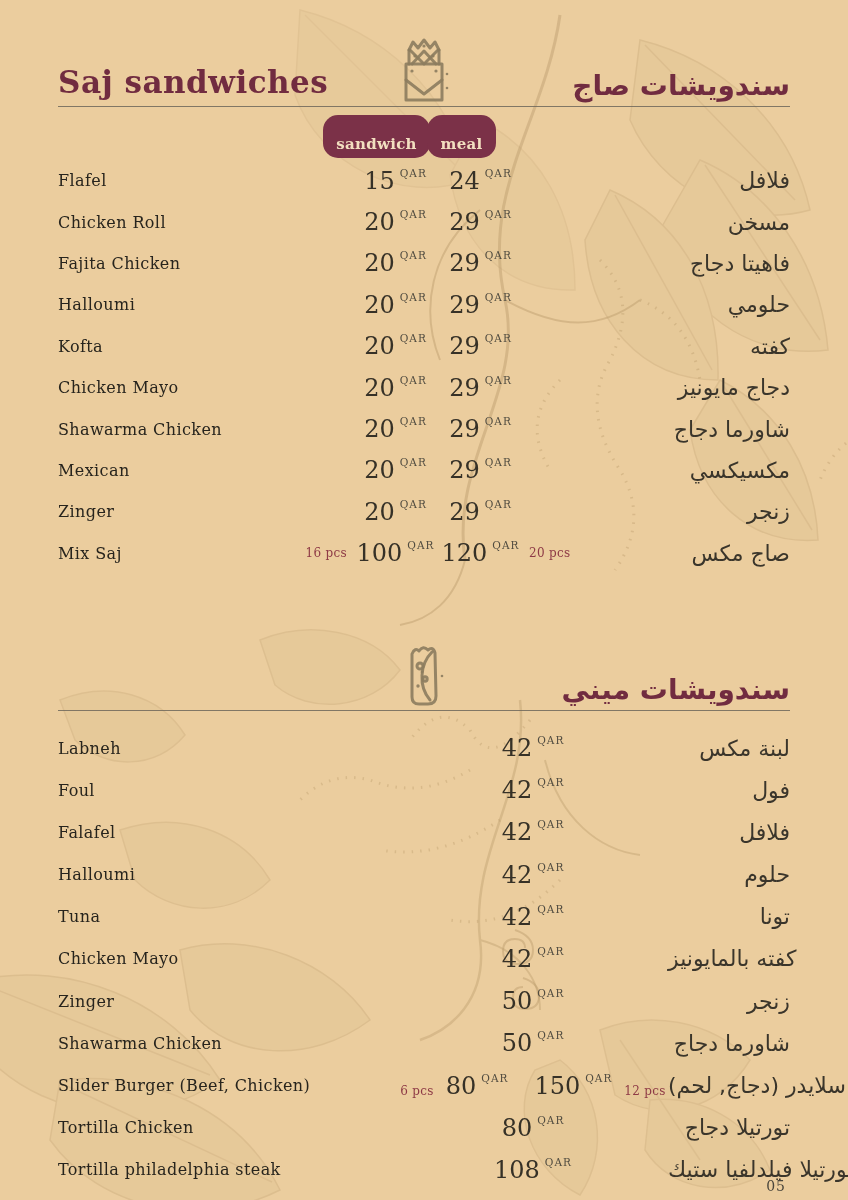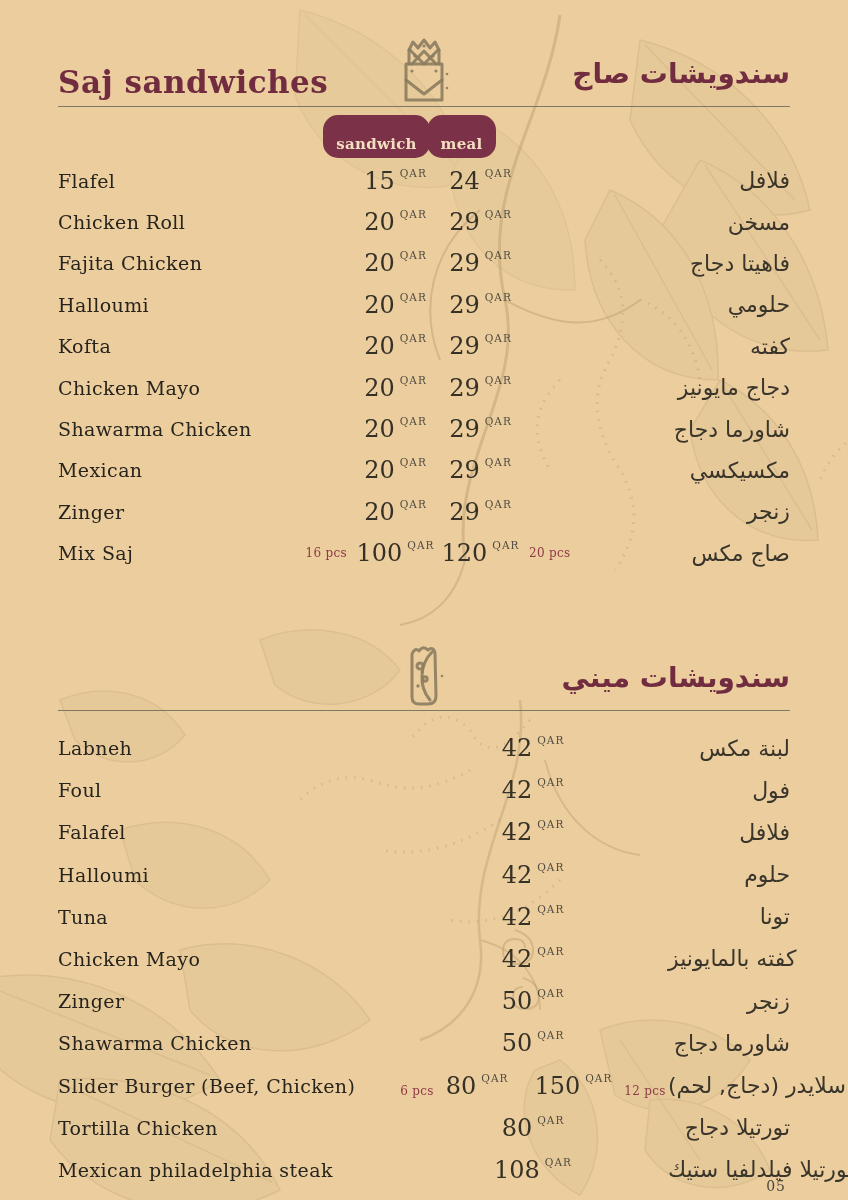--- a/index.html
+++ b/index.html
@@ -21,21 +21,21 @@
     z-index:2;
   }
   
   .sec-header { position:relative; height:80px; }
   .title-en {
     position:absolute; left:0; bottom:6px;
     font-size:31px; font-weight:bold; letter-spacing:.5px;
     color:#712c40;
   }
   .title-ar {
-    position:absolute; right:0; bottom:16px;
+    position:absolute; right:0; bottom:4px;
     font-family:"DejaVu Sans", sans-serif;
     font-size:28px; font-weight:bold;
     color:#712c40;
   }
   .hdr-icon {
     position:absolute; left:50%; transform:translateX(-50%);
     bottom:-2px;
   }
   .rule { height:0; border-top:1.6px solid #6e675a; opacity:.85; }
   
@@ -45,21 +45,21 @@
     background:#7b3148; color:#f2dfc0;
     font-size:15px; font-weight:bold; letter-spacing:.3px;
     padding:20px 13px 5px 13px; border-radius:15px;
     white-space:nowrap;
   }
   
   .rows { display:flex; flex-direction:column; }
   .row { display:grid; align-items:center; }
   .saj-rows .row { grid-template-columns:235px 60px 85px 85px 60px 1fr; height:41.4px; }
   .mini-rows .row { grid-template-columns:340px 270px 1fr; height:42.2px; }
-  .name { font-size:19px; letter-spacing:.4px; color:#27241d; white-space:nowrap; }
+  .name { font-size:16px; letter-spacing:.4px; color:#27241d; white-space:nowrap; }
   .price-cell { display:flex; justify-content:center; align-items:flex-start; white-space:nowrap; }
   .num { font-size:24px; color:#363127; line-height:1; }
   sup.unit {
     font-size:10.5px; letter-spacing:1px; color:#514c40;
     margin-left:5px; position:relative; top:-1px; line-height:1;
   }
   .pcs {
     font-size:12px; color:#8e3a46; white-space:nowrap;
     letter-spacing:.3px;
   }
@@ -491,21 +491,21 @@
       <span class="price-cell">
         <span class="num">80</span>
               <sup class="unit">QAR</sup>
       </span>
 
     </span>
     <span class="ar" dir="rtl">تورتيلا دجاج</span>
   </div>
 
   <div class="row">
-    <span class="name">Mexican philadelphia steak</span>
+    <span class="name">Tortilla philadelphia steak</span>
     <span class="center-block">
 
       <span class="price-cell">
         <span class="num">108</span>
               <sup class="unit">QAR</sup>
       </span>
 
     </span>
     <span class="ar" dir="rtl">تورتيلا فيلدلفيا ستيك</span>
   </div>

